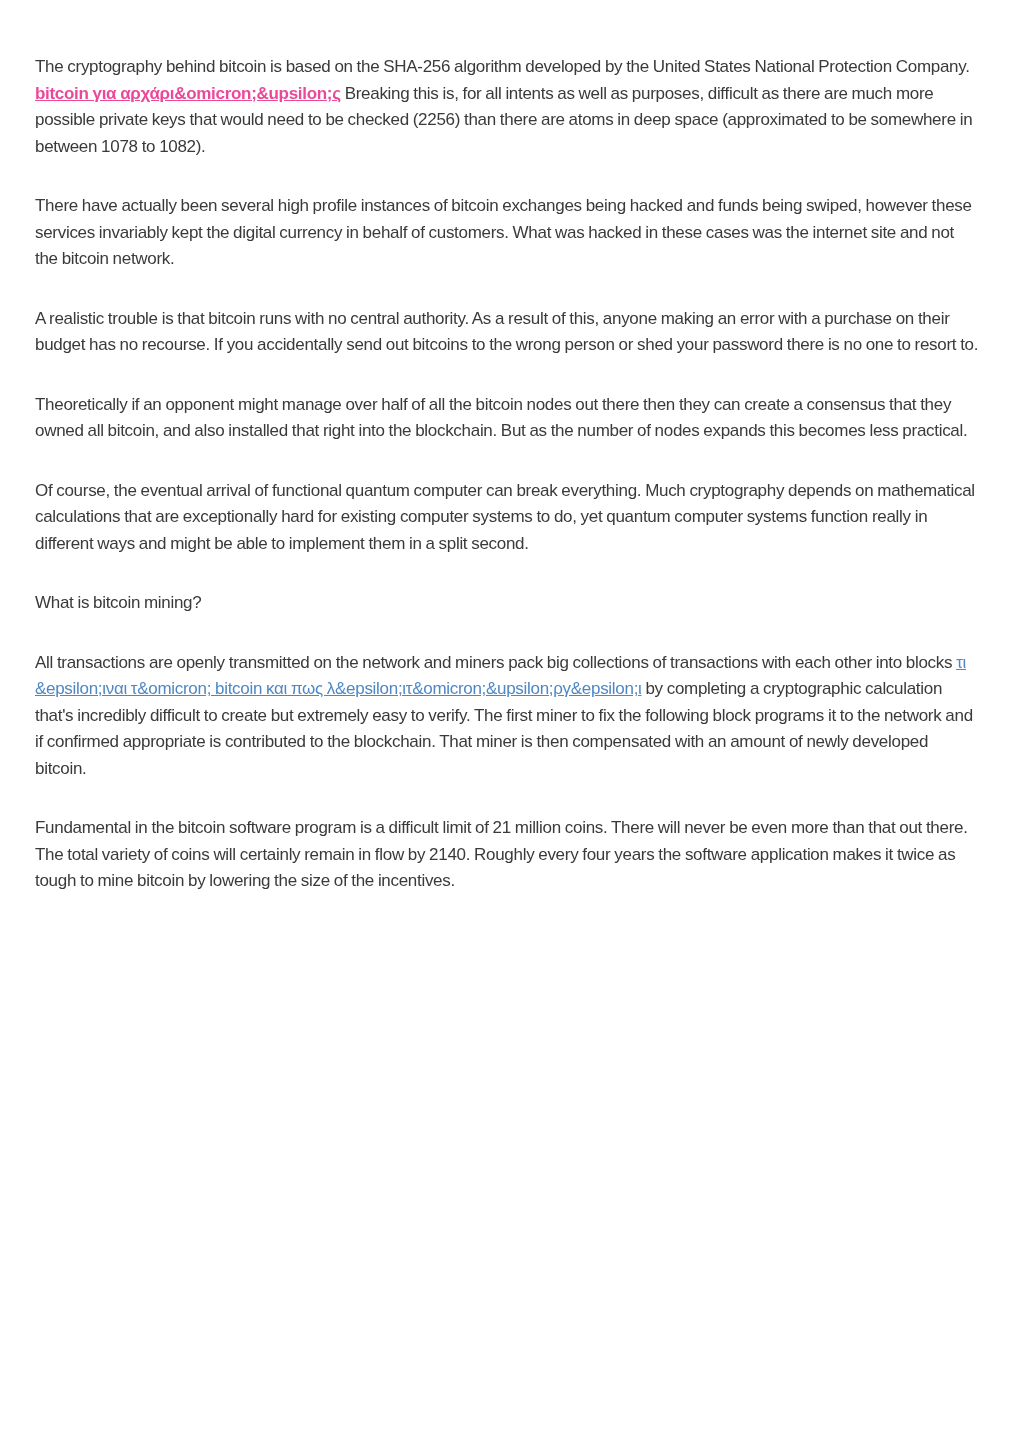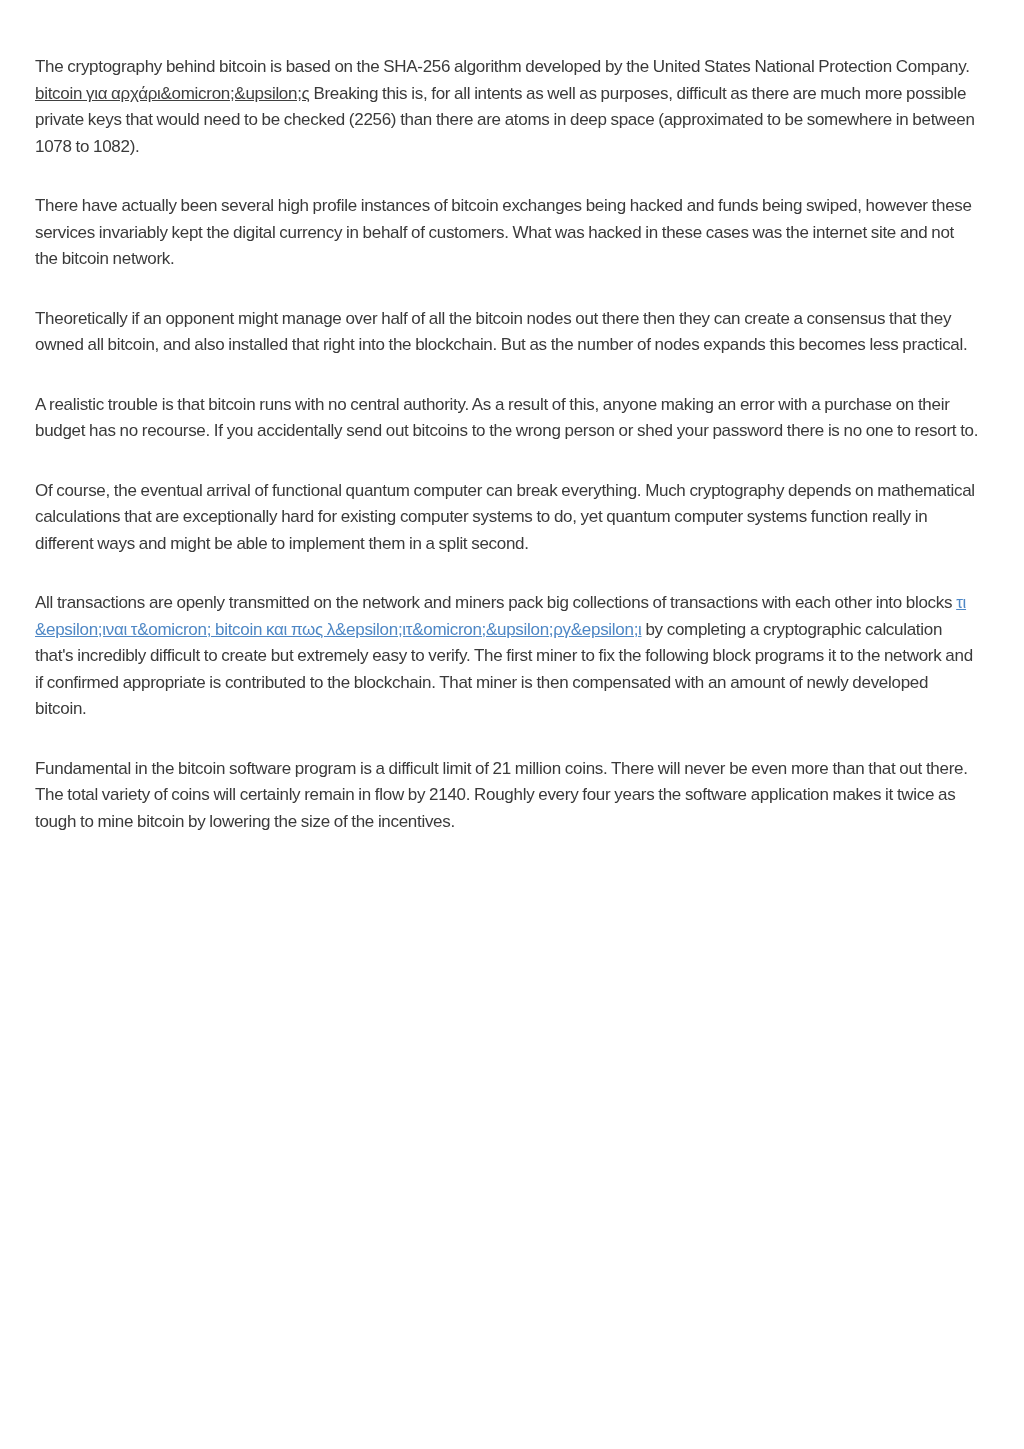--- a/index.html
+++ b/index.html
@@ -27,44 +27,45 @@
     line-height: 26.5px;
     letter-spacing: -0.3px;
     color: #3a3a3a;
     word-spacing: -0.5px;
   }
   a.inline-link {
     cursor: pointer;
     text-decoration: underline;
   }
   a.link-bold {
-    color: #404040;
-    font-weight: 400;
+    color: #ec4899;
+    font-weight: 700;
   }
   a.link-light {
     color: #4e87c5;
     font-weight: 400;
   }
 </style>
 </head>
 <body>
 
 <div class="page">
   <div class="doc">
 
     <p><span>The cryptography behind bitcoin is based on the SHA-256 algorithm developed by the United States National Protection Company. </span><a class="inline-link link-bold">bitcoin για αρχάρι&amp;omicron;&amp;upsilon;ς</a><span> Breaking this is, for all intents as well as purposes, difficult as there are much more possible private keys that would need to be checked (2256) than there are atoms in deep space (approximated to be somewhere in between 1078 to 1082).</span></p>
 
     <p>There have actually been several high profile instances of bitcoin exchanges being hacked and funds being swiped, however these services invariably kept the digital currency in behalf of customers. What was hacked in these cases was the internet site and not the bitcoin network.</p>
 
+    <p>A realistic trouble is that bitcoin runs with no central authority. As a result of this, anyone making an error with a purchase on their budget has no recourse. If you accidentally send out bitcoins to the wrong person or shed your password there is no one to resort to.</p>
+
     <p>Theoretically if an opponent might manage over half of all the bitcoin nodes out there then they can create a consensus that they owned all bitcoin, and also installed that right into the blockchain. But as the number of nodes expands this becomes less practical.</p>
-
-    <p>A realistic trouble is that bitcoin runs with no central authority. As a result of this, anyone making an error with a purchase on their budget has no recourse. If you accidentally send out bitcoins to the wrong person or shed your password there is no one to resort to.</p>
 
     <p>Of course, the eventual arrival of functional quantum computer can break everything. Much cryptography depends on mathematical calculations that are exceptionally hard for existing computer systems to do, yet quantum computer systems function really in different ways and might be able to implement them in a split second.</p>
 
+    <p>What is bitcoin mining?</p>
 
 
     <p><span>All transactions are openly transmitted on the network and miners pack big collections of transactions with each other into blocks </span><a class="inline-link link-light">τι &amp;epsilon;ιναι τ&amp;omicron; bitcoin και πως λ&amp;epsilon;ιτ&amp;omicron;&amp;upsilon;ργ&amp;epsilon;ι</a><span> by completing a cryptographic calculation that's incredibly difficult to create but extremely easy to verify. The first miner to fix the following block programs it to the network and if confirmed appropriate is contributed to the blockchain. That miner is then compensated with an amount of newly developed bitcoin.</span></p>
 
     <p>Fundamental in the bitcoin software program is a difficult limit of 21 million coins. There will never be even more than that out there. The total variety of coins will certainly remain in flow by 2140. Roughly every four years the software application makes it twice as tough to mine bitcoin by lowering the size of the incentives.</p>
 
   </div>
 </div>
 
 </body></html>

